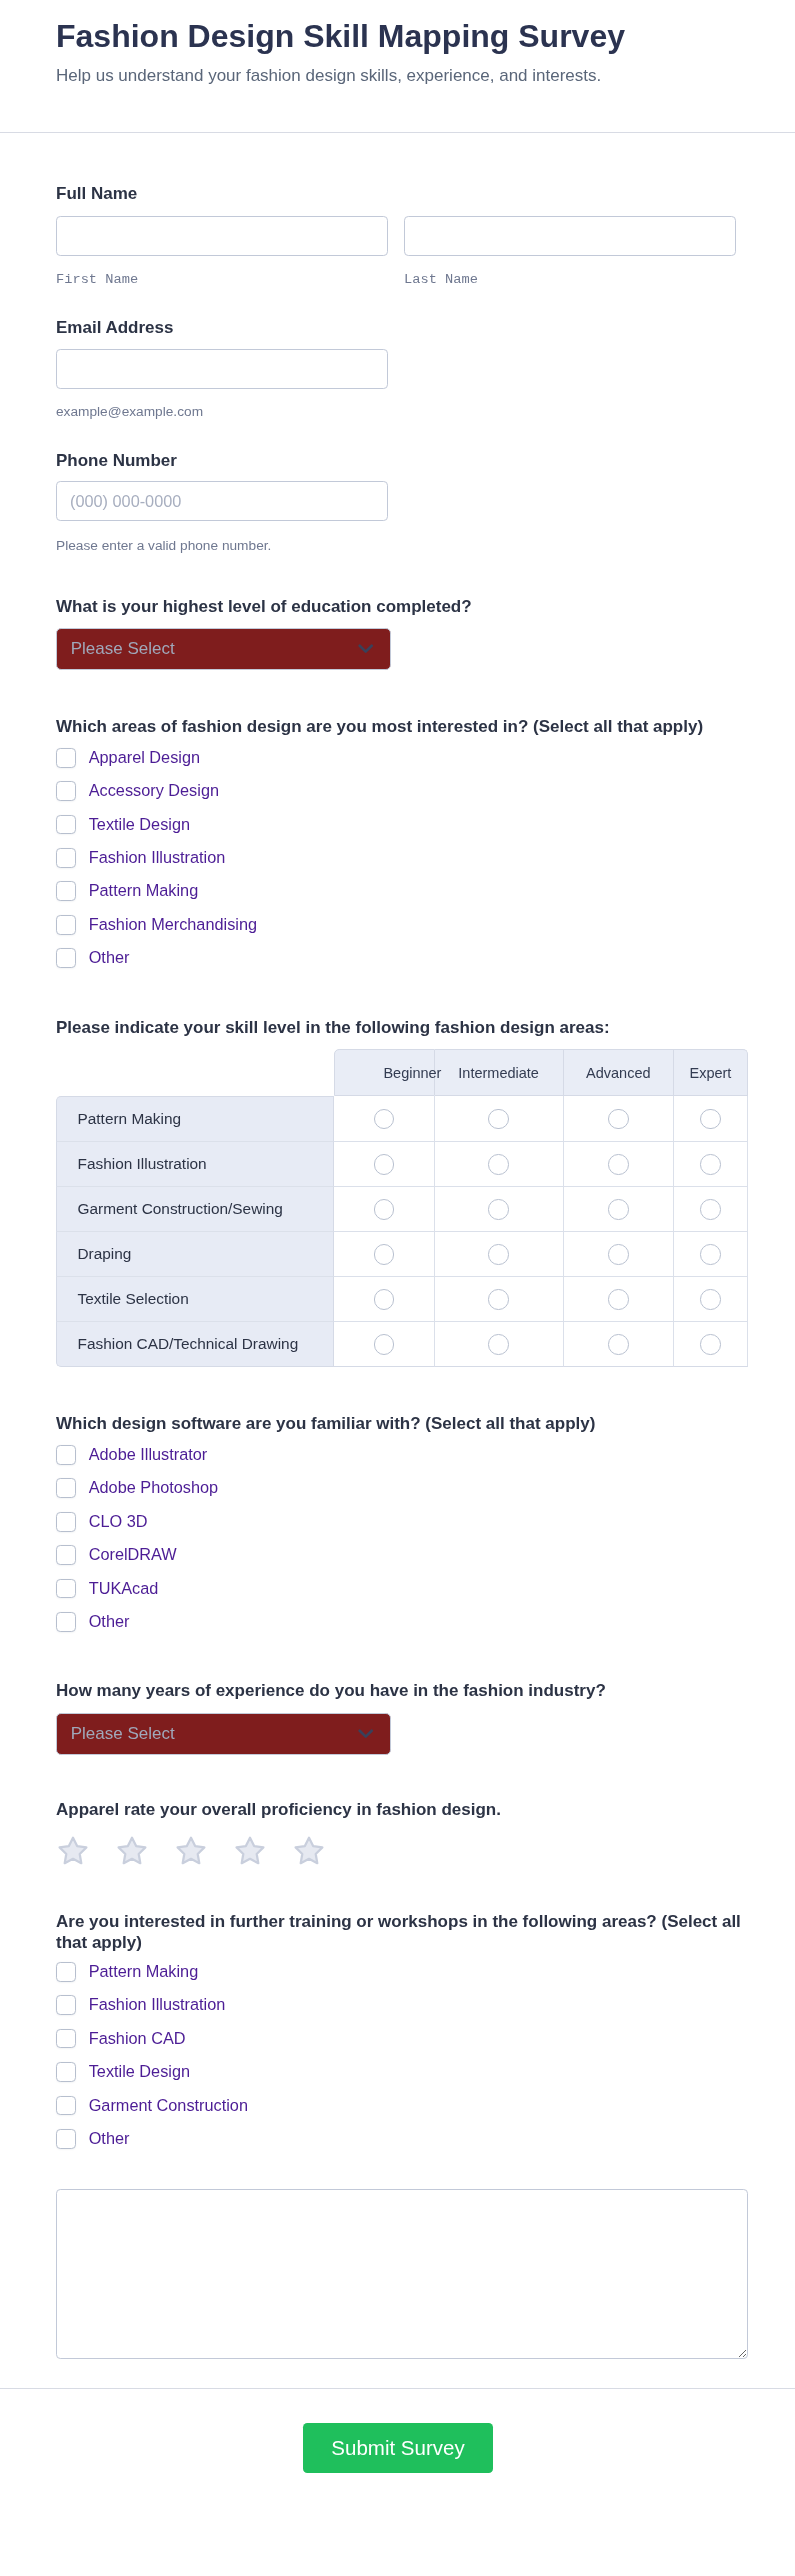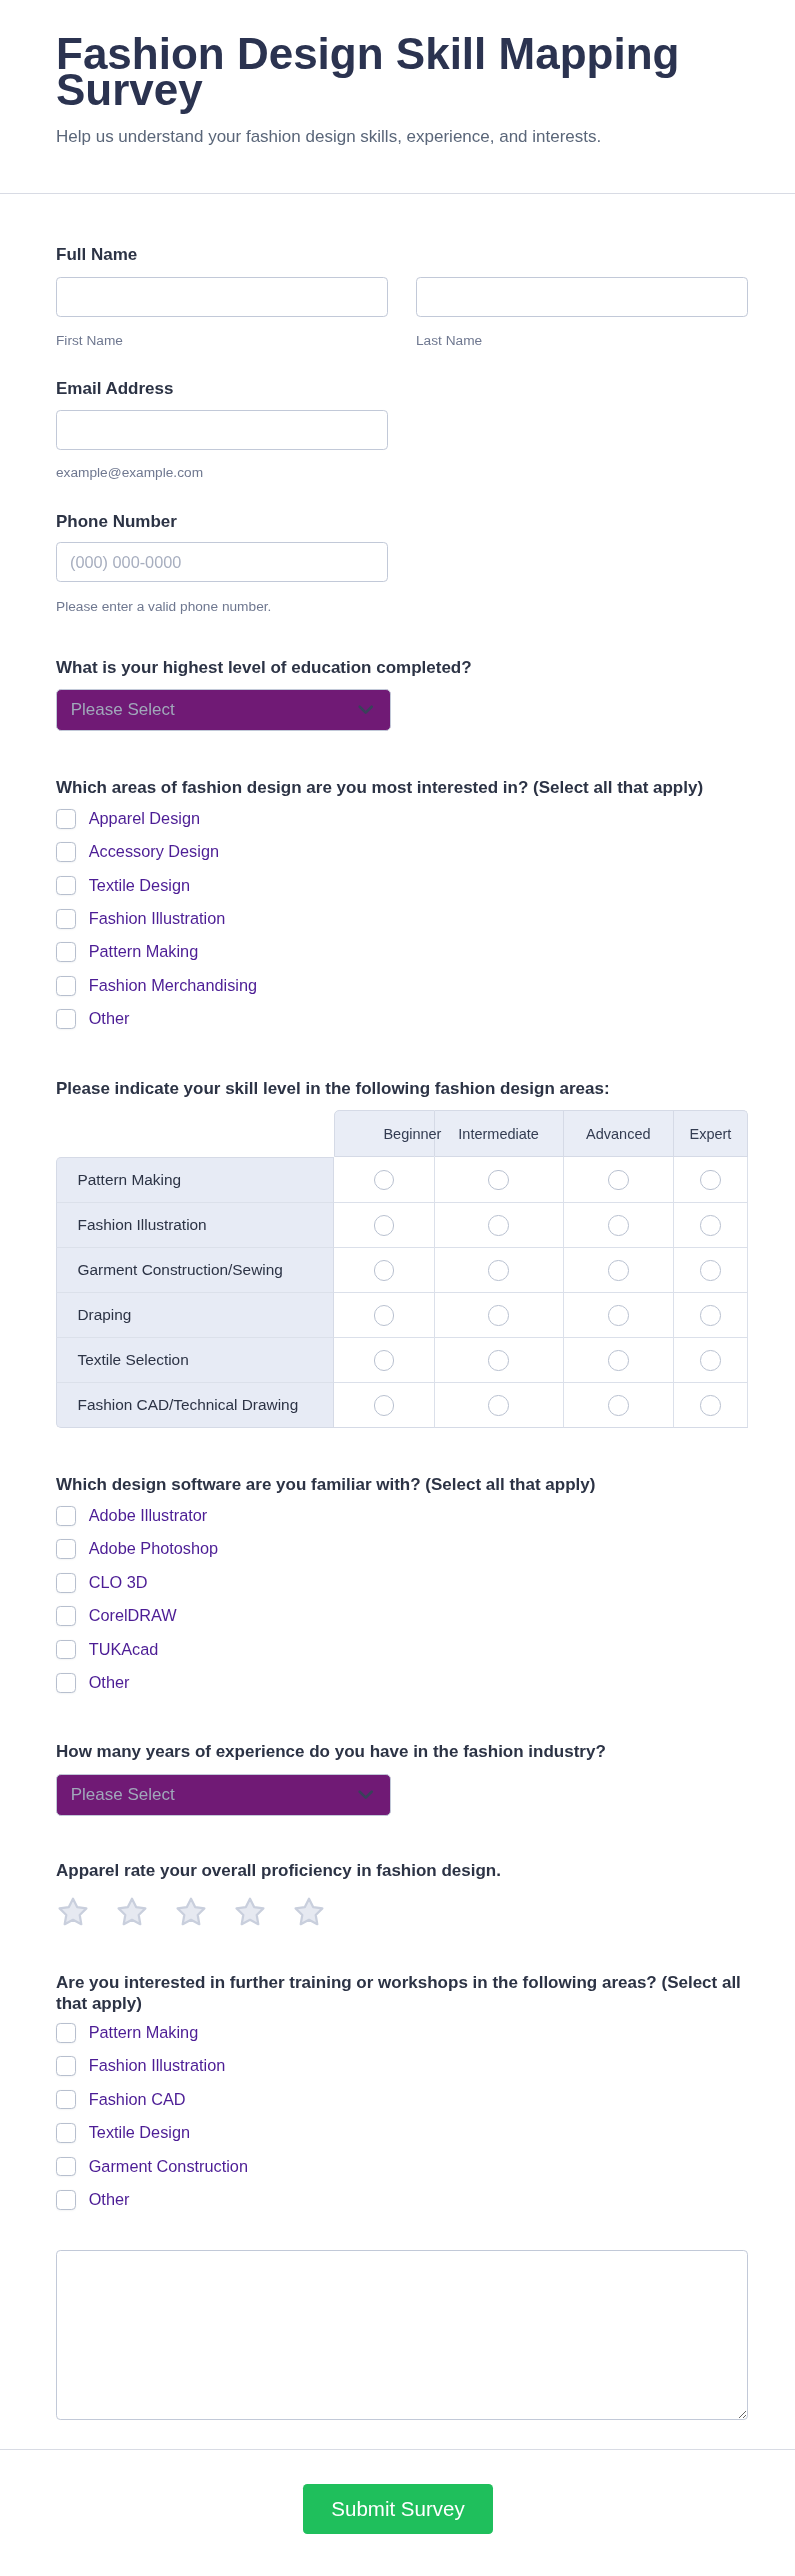--- a/index.html
+++ b/index.html
@@ -4,39 +4,39 @@
 <style>
   html,body{margin:0;padding:0;background:#ffffff;}
   .page{
     width:796px;height:2576px;background:#ffffff;position:relative;
     font-family:"Liberation Sans", sans-serif;color:#2c3345;overflow:hidden;
   }
   .content{padding-left:56px;padding-right:47px;}
   .divider{height:0.9px;background:#d8dbe4;width:100%;}
 
   
-  .form-title{padding-top:36px;font-size:44px;font-weight:700;line-height:36px;color:#2b3350;}
-  .form-subtitle{margin-top:18px;font-size:17px;line-height:22px;color:#5a6679;}
+  .form-title{padding-top:18px;font-size:32px;font-weight:700;line-height:36px;color:#2b3350;}
+  .form-subtitle{margin-top:11px;font-size:17px;line-height:22px;color:#5a6679;}
   .header-pad{height:45px;}
 
   
   .q-label{font-size:17px;font-weight:600;line-height:21.4px;color:#2c3345;}
   .sublabel{font-size:13.7px;line-height:14.5px;color:#6f7890;}
 
   .text-input{
     box-sizing:border-box;width:332px;height:40px;border:0.9px solid #c2c9d8;border-radius:4.3px;
     font-family:inherit;font-size:16.3px;color:#2c3345;padding:0 13px;outline:none;background:#fff;
   }
   .text-input::placeholder{color:#a7aebf;}
-  .row2{display:flex;gap:28px;}
+  .row2{display:flex;gap:16px;font-family:Liberation Mono, monospace;}
   .col388{width:332px;}
 
   .select-box{
     box-sizing:border-box;width:335px;height:42px;border:0.9px solid #c2c9d8;border-radius:5.1px;
-    display:flex;align-items:center;justify-content:space-between;padding:0 16.3px 0 13.7px;background:#701a75;cursor:pointer;
+    display:flex;align-items:center;justify-content:space-between;padding:0 16.3px 0 13.7px;background:#7f1d1d;cursor:pointer;
   }
   .select-ph{font-size:17px;color:#a0a8ba;}
 
   .cb-row{display:flex;align-items:center;margin-bottom:13.7px;}
   .cb-row:last-child{margin-bottom:0;}
   .cb{
     box-sizing:border-box;width:19.7px;height:19.7px;flex:0 0 19.7px;border:0.9px solid #b7bfce;border-radius:4.3px;
     background:#fff;box-shadow:0 0.9px 1.7px rgba(40,50,80,0.05);cursor:pointer;
   }
   .cb-label{margin-left:13px;font-size:16.3px;line-height:19.7px;color:#4c1d95;}

